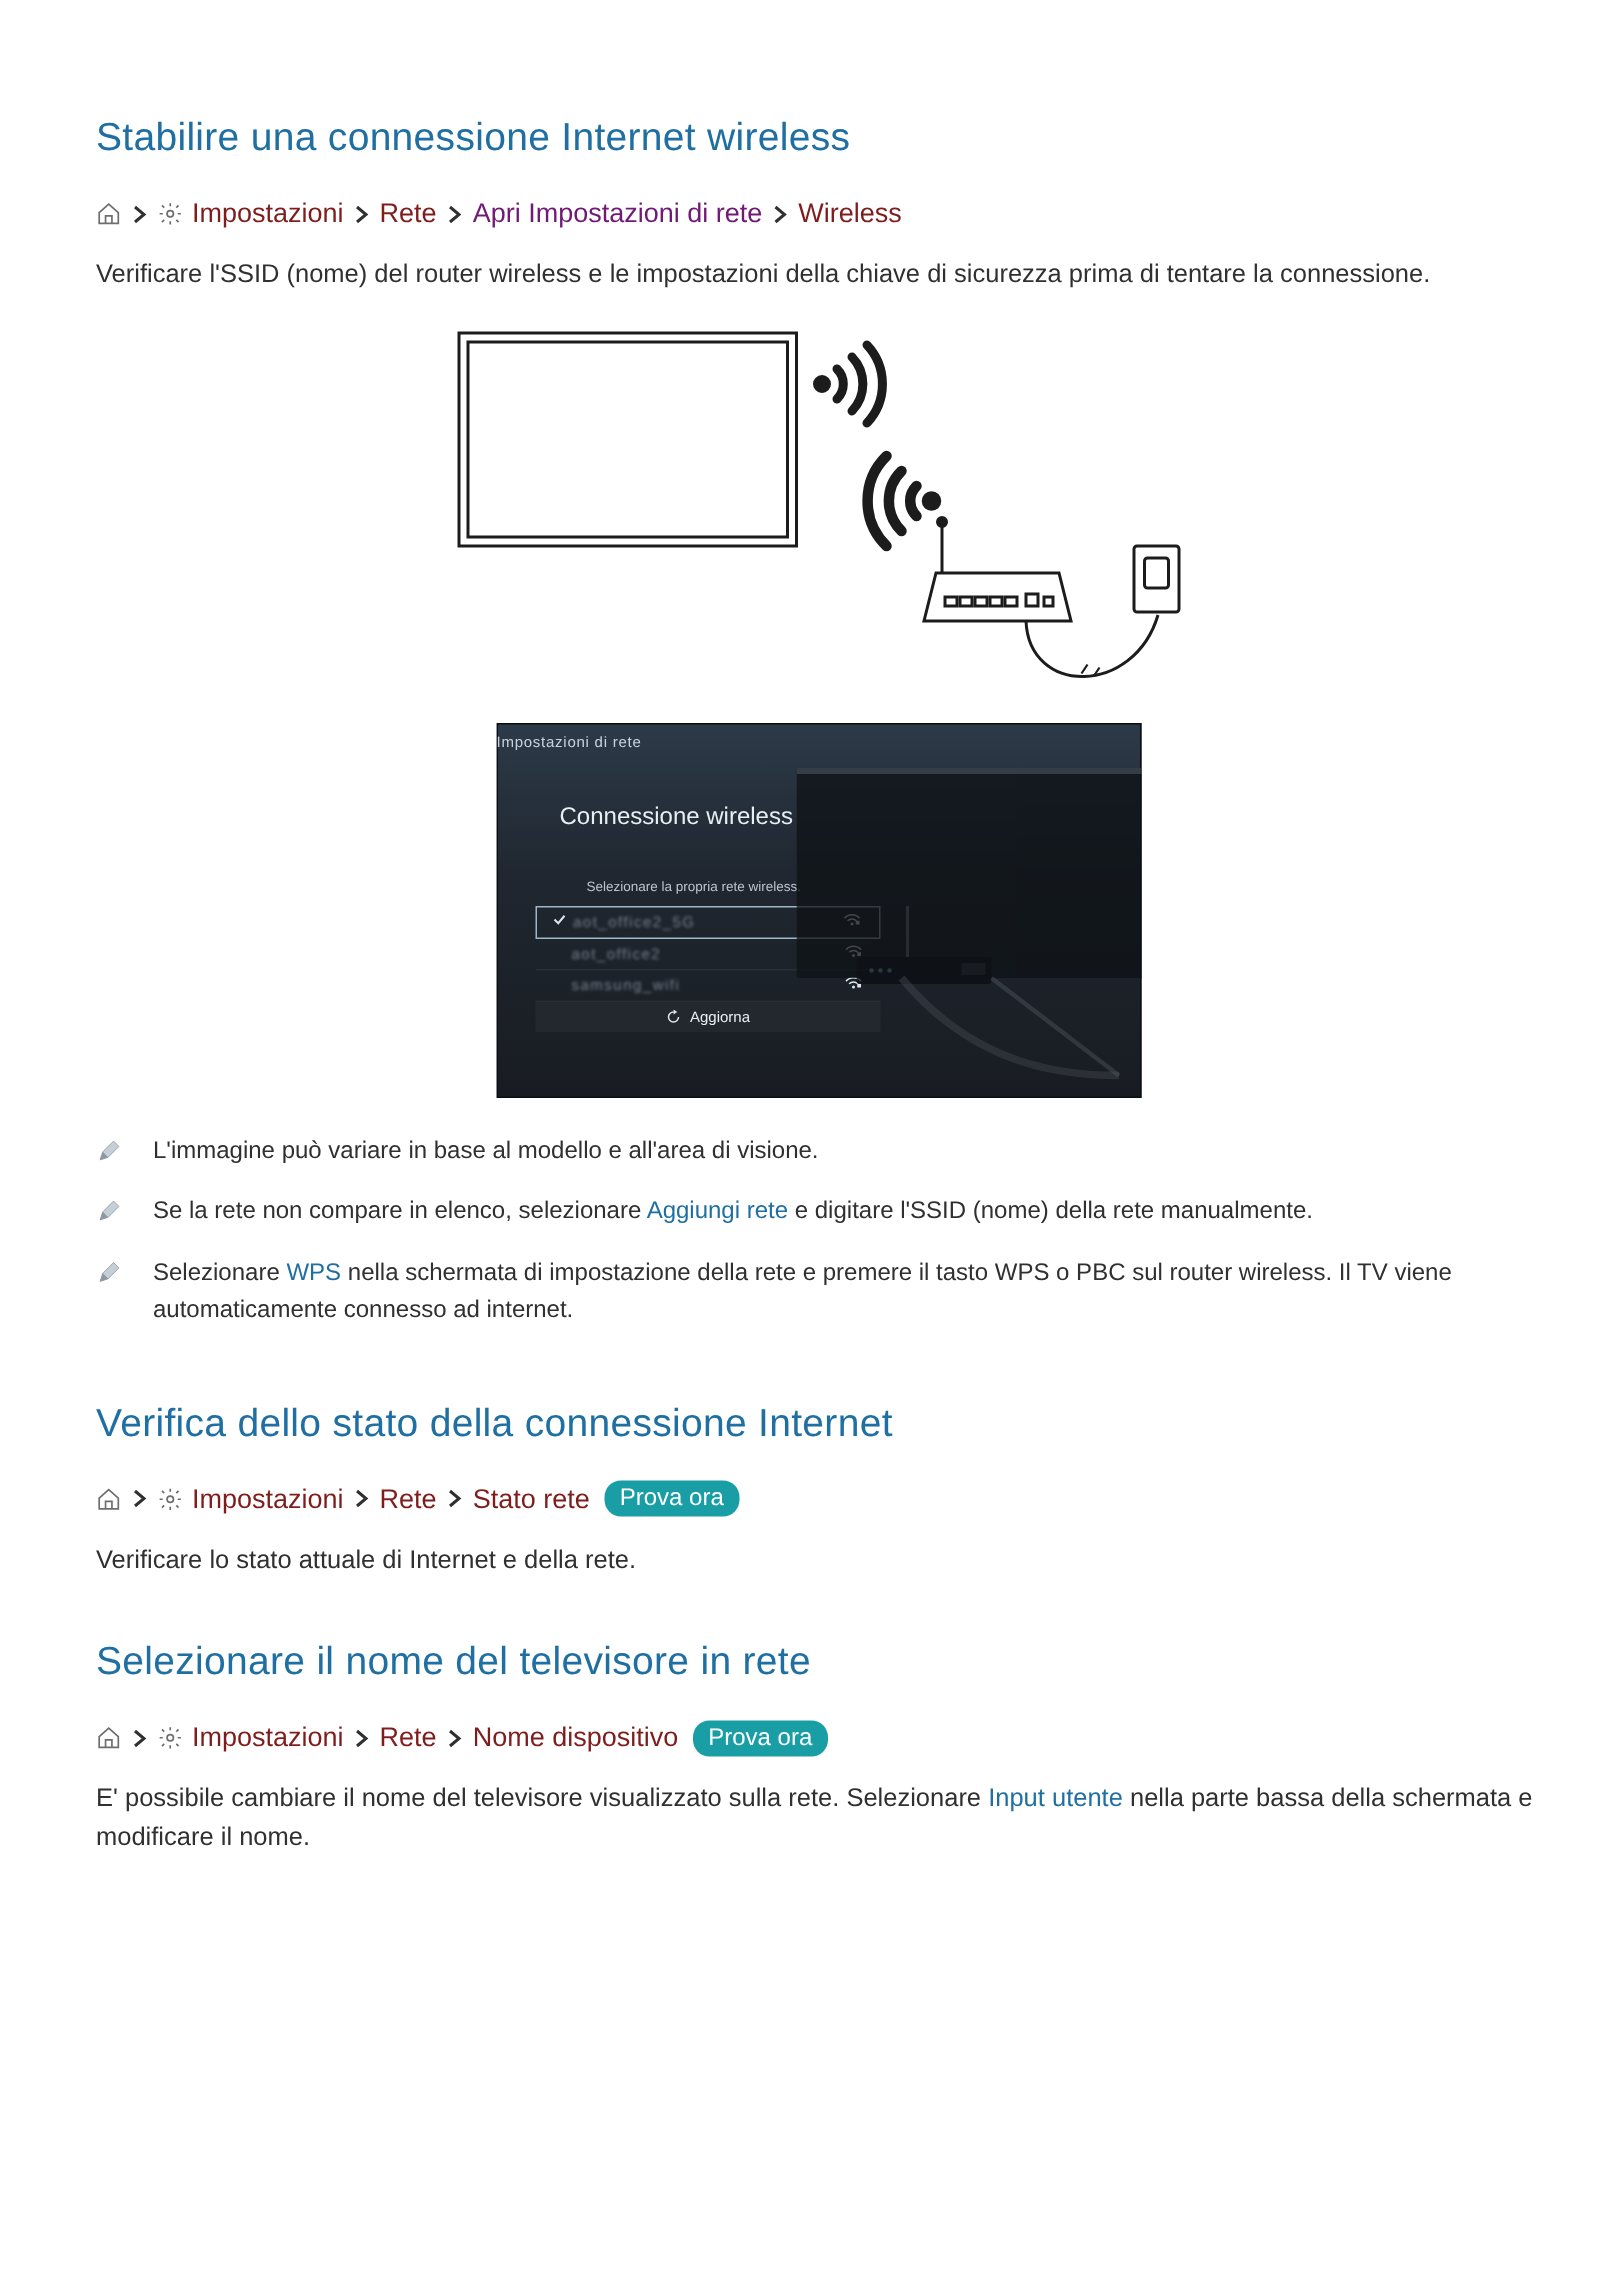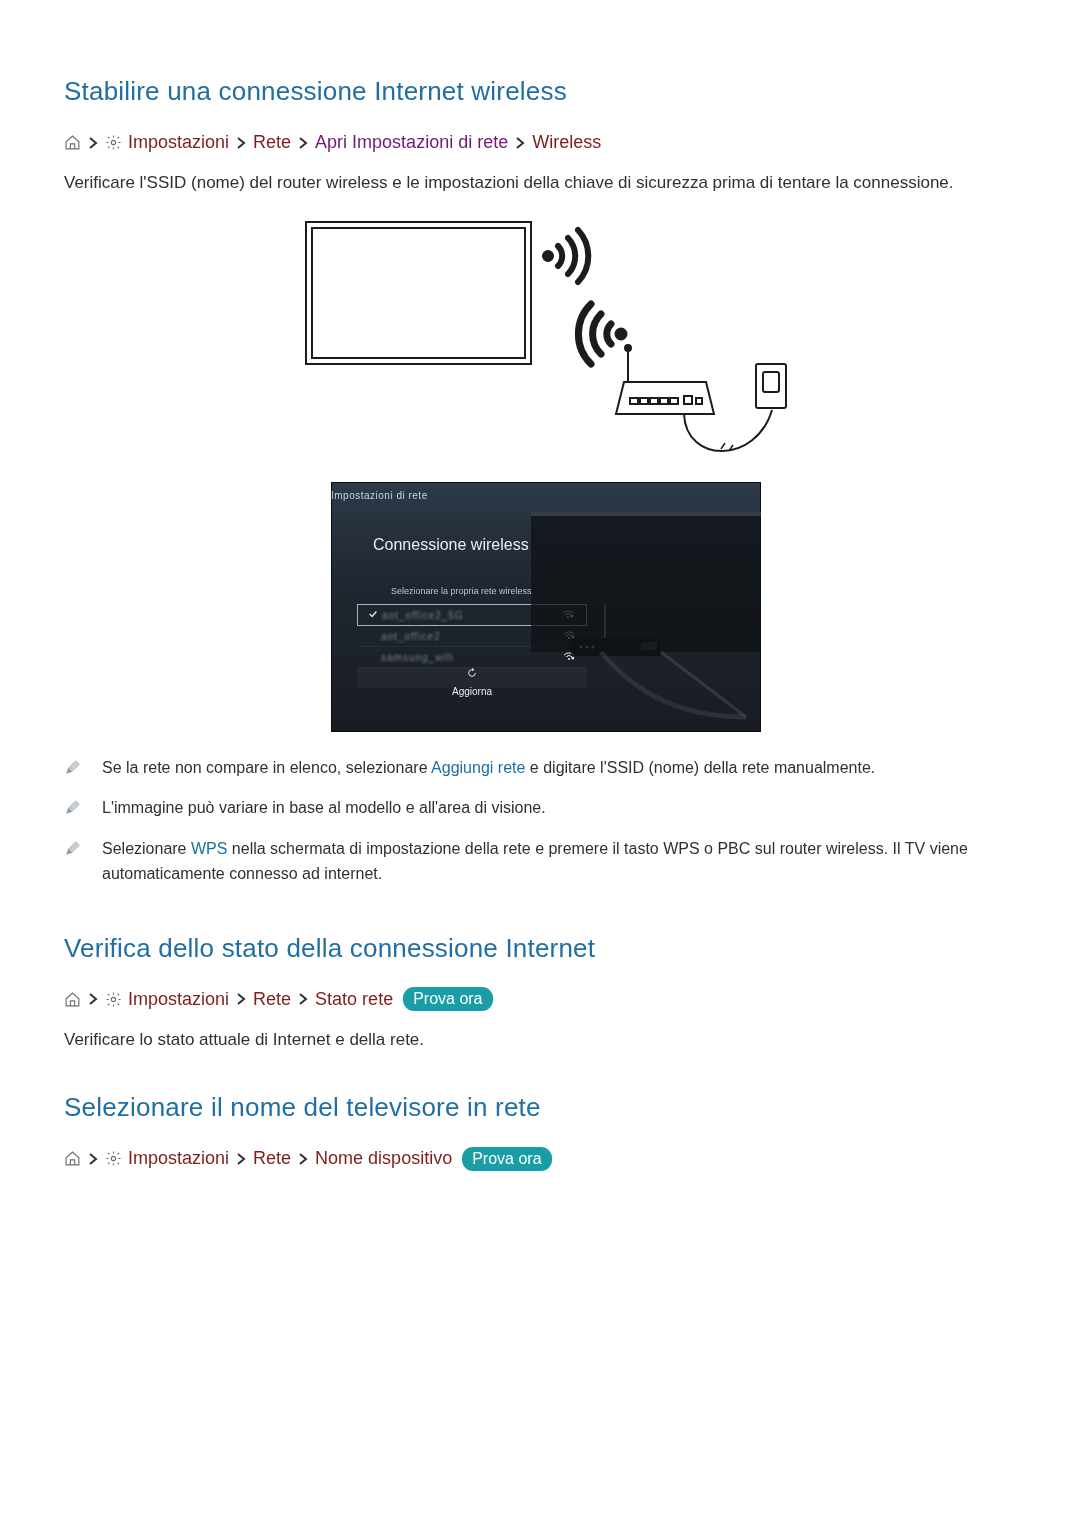--- a/index.html
+++ b/index.html
@@ -137,27 +137,26 @@
     color: #74808c;
     filter: blur(1.2px);
     letter-spacing: 1px;
   }
   .tv-ui .row .wifi {
     width: 14px;
     color: #dfe7ee;
   }
   .tv-ui .refresh-row {
     display: flex;
-    justify-content: space-between;
+    justify-content: center;
     align-items: center;
     height: 20px;
     font-size: 10px;
     background: rgba(255,255,255,0.04);
     gap: 6px;
-    flex-direction: column;
   }
   .tv-ui .refresh-row .ricon { display: inline-flex; }
   .tv-ui .refresh-row .ricon svg { display:block; }
 
   
   .note-list {
     margin: 18px 0 0 0;
     padding: 0;
     list-style: none;
   }
@@ -347,30 +346,30 @@
   </div>
 
   <ul class="note-list">
     <li>
       <span class="pencil">
         <svg width="18" height="18" viewBox="0 0 20 20">
             <path d="M3 17 L5 11 L13 3 L17 7 L9 15 Z" fill="#c7cfd6" stroke="#8d98a2" stroke-width="0.6"></path>
             <path d="M3 17 L5 11 L9 15 Z" fill="#8d98a2"></path>
           </svg>
       </span>
-      <span>Se la rete non compare in elenco, selezionare </span><span class="inline-link">Aggiungi rete</span><span> e digitare l'SSID (nome) della rete manualmente.</span>
+      <span>L'immagine può variare in base al modello e all'area di visione.</span>
     </li>
     <li>
       <span class="pencil">
         <svg width="18" height="18" viewBox="0 0 20 20">
             <path d="M3 17 L5 11 L13 3 L17 7 L9 15 Z" fill="#c7cfd6" stroke="#8d98a2" stroke-width="0.6"></path>
             <path d="M3 17 L5 11 L9 15 Z" fill="#8d98a2"></path>
           </svg>
       </span>
-      <span>L'immagine può variare in base al modello e all'area di visione.</span>
+      <span>Se la rete non compare in elenco, selezionare </span><span class="inline-link">Aggiungi rete</span><span> e digitare l'SSID (nome) della rete manualmente.</span>
     </li>
     <li>
       <span class="pencil">
         <svg width="18" height="18" viewBox="0 0 20 20">
             <path d="M3 17 L5 11 L13 3 L17 7 L9 15 Z" fill="#c7cfd6" stroke="#8d98a2" stroke-width="0.6"></path>
             <path d="M3 17 L5 11 L9 15 Z" fill="#8d98a2"></path>
           </svg>
       </span>
       <span>Selezionare </span><span class="inline-link">WPS</span><span> nella schermata di impostazione della rete e premere il tasto WPS o PBC sul router wireless. Il TV viene automaticamente connesso ad internet.</span>
     </li>
@@ -443,14 +442,17 @@
     <span class="link">Rete</span>
     <span class="chev">
       <svg width="10" height="12" viewBox="0 0 10 12">
           <path d="M2 1 L8 6 L2 11" fill="none" stroke="#303030" stroke-width="2"></path>
         </svg>
     </span>
     <span class="link">Nome dispositivo</span>
     <span class="try-now">Prova ora</span>
   </div>
 
+  <p class="body-text">
+    <span>E' possibile cambiare il nome del televisore visualizzato sulla rete. Selezionare </span><span class="inline-link">Input utente</span><span> nella parte bassa della schermata e modificare il nome.</span>
+  </p>
 
 </div>
 
 </body></html>

